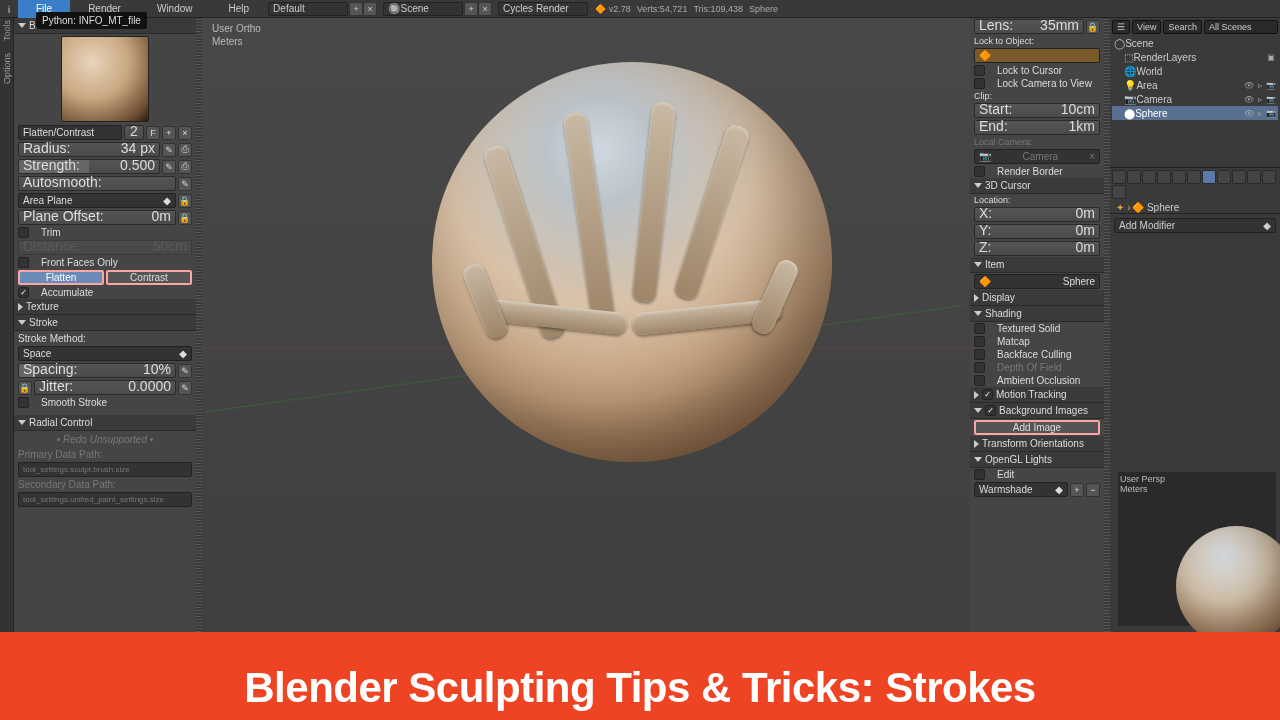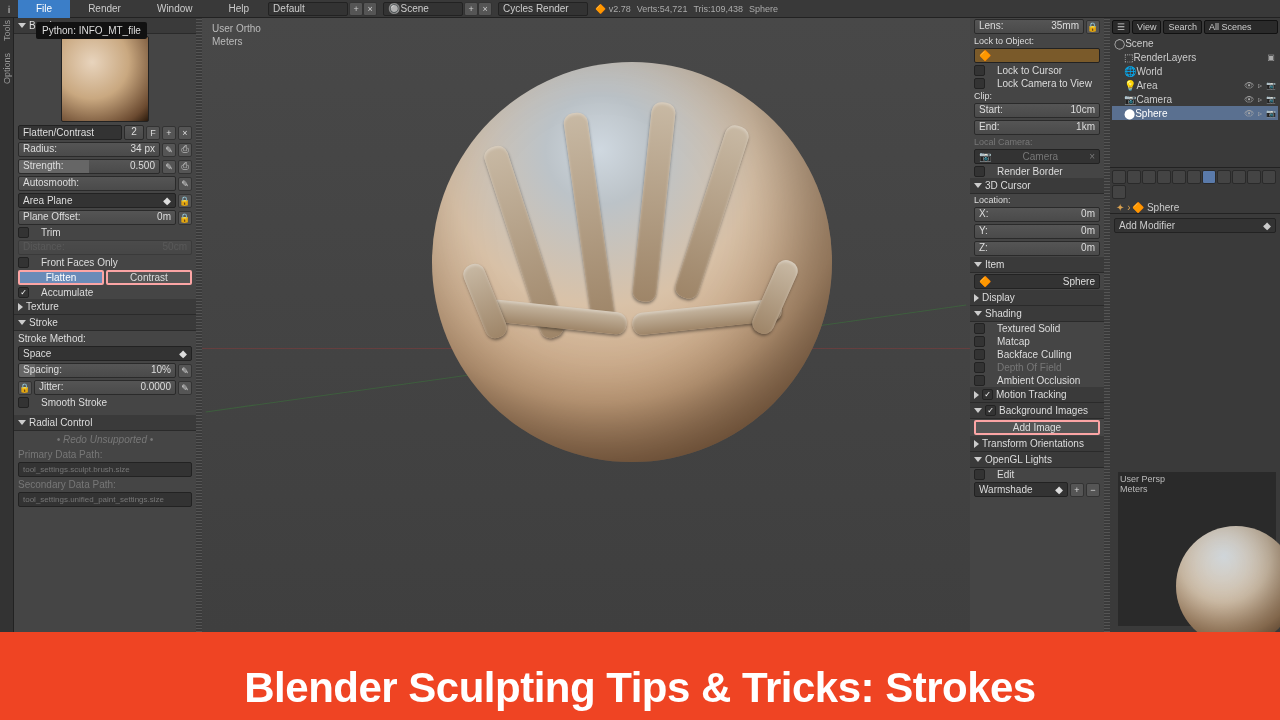--- a/index.html
+++ b/index.html
@@ -23,21 +23,21 @@
 .left { width:182px; background:#454545; display:flex; flex-direction:column; font-size:10px; color:#ddd; }
 .view3d { flex:1; background:linear-gradient(180deg,#484848 0%,#3f3f3f 100%); position:relative; }
 .npanel { width:134px; background:#454545; font-size:10px; color:#ddd; }
 .right { width:170px; background:#3a3a3a; font-size:10px; color:#ccc; }
 
 .panel-hdr { background:#3a3a3a; font-size:10px; padding:2px 4px; border-bottom:1px solid #2a2a2a; display:flex; align-items:center; }
 .tri { display:inline-block; width:0; height:0; border-left:4px solid transparent; border-right:4px solid transparent; border-top:5px solid #ccc; margin-right:3px; }
 .tri.closed { border-top:4px solid transparent; border-bottom:4px solid transparent; border-left:5px solid #ccc; border-right:none; }
 
 .row { display:flex; align-items:center; padding:1px 4px; gap:2px; }
-.numfield { background:linear-gradient(180deg,#555,#4a4a4a); border:1px solid #2a2a2a; border-radius:2px; height:15px; display:flex; justify-content:space-between; align-items:flex-start; padding:0 4px; font-size:10px; flex:1; position:relative; }
+.numfield { background:linear-gradient(180deg,#555,#4a4a4a); border:1px solid #2a2a2a; border-radius:2px; height:15px; display:flex; justify-content:space-between; align-items:flex-end; padding:0 4px; font-size:14px; flex:1; position:relative; }
 .numfield.half-fill::before { content:''; position:absolute; left:0; top:0; bottom:0; width:50%; background:#666; border-radius:2px 0 0 2px; }
 .numfield.tenth-fill::before { content:''; position:absolute; left:0; top:0; bottom:0; width:10%; background:#666; border-radius:2px 0 0 2px; }
 .numfield span { position:relative; z-index:1; }
 .dropdown { background:#333; border:1px solid #222; border-radius:2px; height:15px; display:flex; align-items:center; padding:0 4px; font-size:10px; flex:1; justify-content:space-between; }
 .btn { background:#555; border:2px solid #fca5a5; border-radius:2px; height:15px; display:flex; align-items:center; justify-content:center; font-size:10px; flex:1; }
 .btn.active { background:#6a8bb8; color:#fff; }
 .chk { display:flex; align-items:center; gap:12px; font-size:10px; padding:1px 4px; }
 .chkbox { width:11px; height:11px; background:#333; border:1px solid #222; border-radius:2px; display:flex; align-items:center; justify-content:center; font-size:8px; color:#fff; }
 .chkbox.on::after { content:'✓'; }
 .smallbtn { width:14px; height:14px; background:#555; border:1px solid #333; border-radius:2px; display:flex; align-items:center; justify-content:center; font-size:9px; }
@@ -101,21 +101,21 @@
     </div>
   <div class="smallbtn">+</div>
   <div class="smallbtn">×</div>
   <div class="field" style="width:90px;margin-left:6px">Cycles Render</div>
   <div class="stats">🔶 <span>v2.78</span></div>
   <div class="stats">Verts:54,721</div>
   <div class="stats">Tris:109,438</div>
   <div class="stats">Sphere</div>
 </div>
 
-<div class="tooltip" style="left:36px;top:22px">Python: INFO_MT_file</div>
+<div class="tooltip" style="left:36px;top:12px">Python: INFO_MT_file</div>
 
 <div class="main">
 
   <div class="col-tabs">
     <div class="vt">Tools</div>
     <div class="vt">Options</div>
   </div>
 
   <div class="left">
     <div class="panel-hdr">

